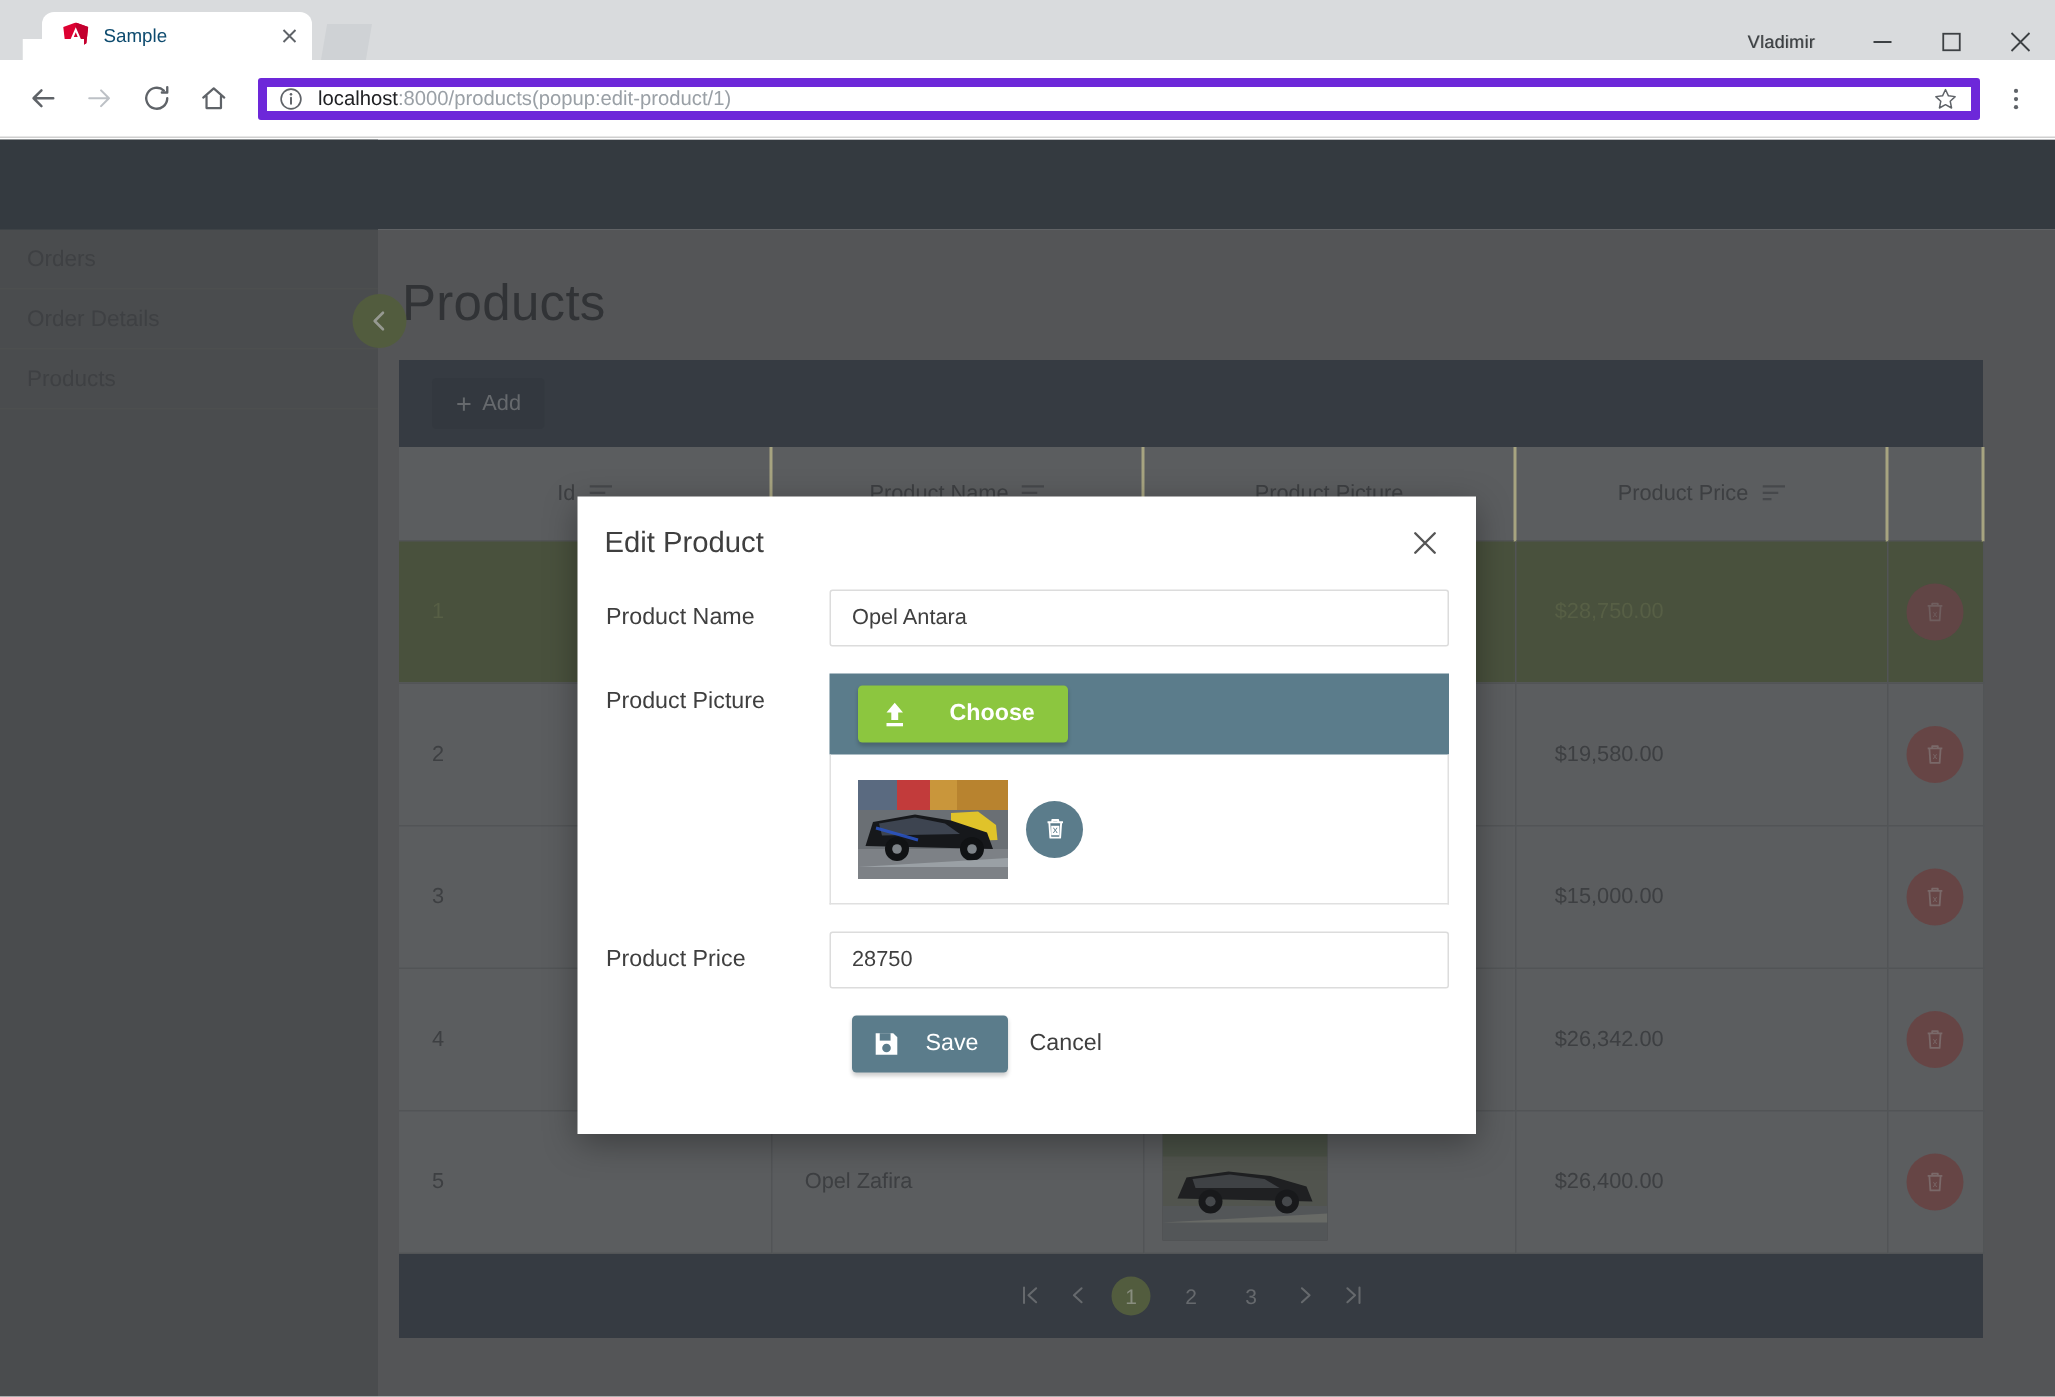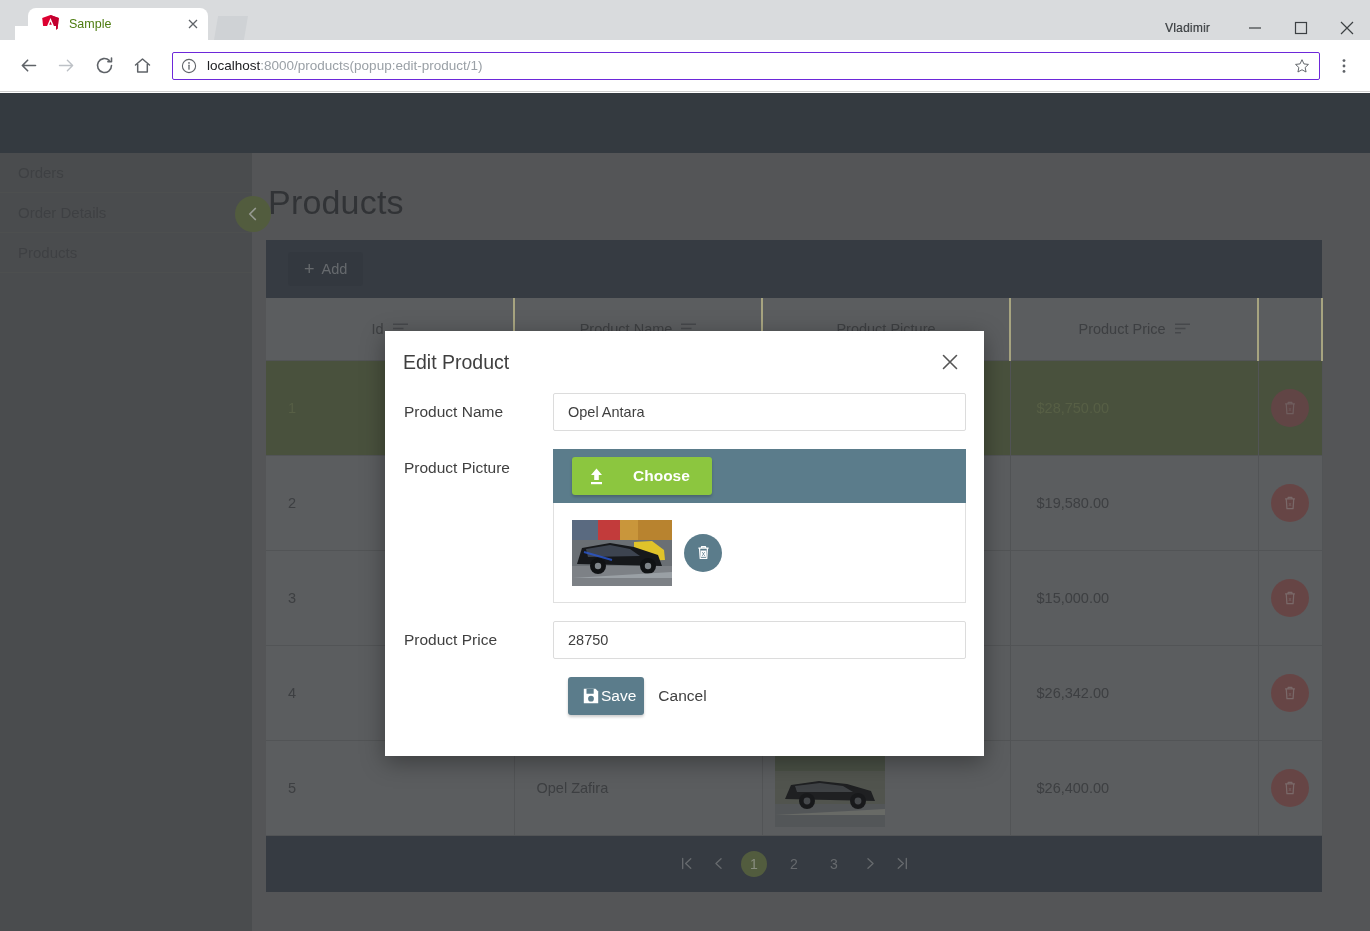--- a/index.html
+++ b/index.html
@@ -26,21 +26,21 @@
     content: ""; position: absolute; bottom: 0; width: 14px; height: 14px;
     background: #fff;
   }
   .tab:before { left: -13px; border-bottom-right-radius: 10px; box-shadow: 4px 4px 0 0 #fff; clip-path: inset(0 0 0 0); }
   .angular-logo {
     width: 17px; height: 18px; flex: 0 0 auto; margin-right: 10px;
     position: relative;
   }
   .angular-logo svg { display: block; }
   .tab-title {
-    font-size: 12.5px; color: #4d7c0f; flex: 1 1 auto;
+    font-size: 12.5px; color: #0c4a6e; flex: 1 1 auto;
     white-space: nowrap; overflow: hidden; text-overflow: ellipsis;
   }
   .tab-close {
     width: 18px; height: 18px; flex: 0 0 auto; position: relative;
     color: #5f6368;
   }
   .tab-close svg { display: block; }
   .newtab-stub {
     width: 34px; height: 24px; background: #cfd2d5;
     margin-left: 6px; margin-bottom: 0;
@@ -67,21 +67,21 @@
     padding: 0 12px; border-bottom: 1px solid #cfcfcf;
   }
   .navbtn {
     width: 32px; height: 32px; display: flex; align-items: center;
     justify-content: center; margin-right: 6px; color: #5f6368;
   }
   .navbtn.disabled { color: #bdc1c6; }
   .navbtn svg { display: block; }
   .omnibox {
     flex: 1 1 auto; height: 28px; margin: 0 10px 0 8px;
-    border: 1px solid #6d28d9; border-radius: 2px;
+    border: 6px solid #6d28d9; border-radius: 2px;
     display: flex; align-items: center; padding: 0 8px;
     background: #fff;
   }
   .info-icon { width: 16px; height: 16px; margin-right: 10px; color: #5f6368; flex: 0 0 auto; }
   .info-icon svg { display: block; }
   .url { font-size: 13.5px; color: #9aa0a6; white-space: nowrap; overflow: hidden; }
   .url .host { color: #202124; }
   .star-icon { width: 18px; height: 18px; color: #5f6368; margin-left: auto; flex: 0 0 auto;}
   .star-icon svg { display: block; }
   .menu-icon { width: 28px; height: 28px; display:flex; align-items:center; justify-content:center; color:#5f6368; }
@@ -234,21 +234,21 @@
   .up-thumb svg { display:block; width:100%; height:100%; }
   .up-del {
     width: 38px; height: 38px; border-radius: 50%; background: #5b7c8b;
     display: flex; align-items: center; justify-content: center; color: #fff;
   }
   .up-del svg { display:block; }
 
   .modal-actions { display: flex; align-items: center; gap: 14px; padding-left: 165px; }
   .save-btn {
     height: 38px; background: #5b7c8b; border-radius: 3px; color: #fff;
-    display: flex; align-items: center; gap: 1px; padding: 0 8px 0 14px;
+    display: flex; align-items: center; gap: 17px; padding: 0 20px 0 14px;
     font-size: 15.5px; box-shadow: 0 2px 3px rgba(0,0,0,.2);
   }
   .save-btn svg { display: block; }
   .cancel-link { font-size: 15.5px; color: #3f3f3f; }
 </style>
 </head>
 <body>
 
 <div class="browser">
 

